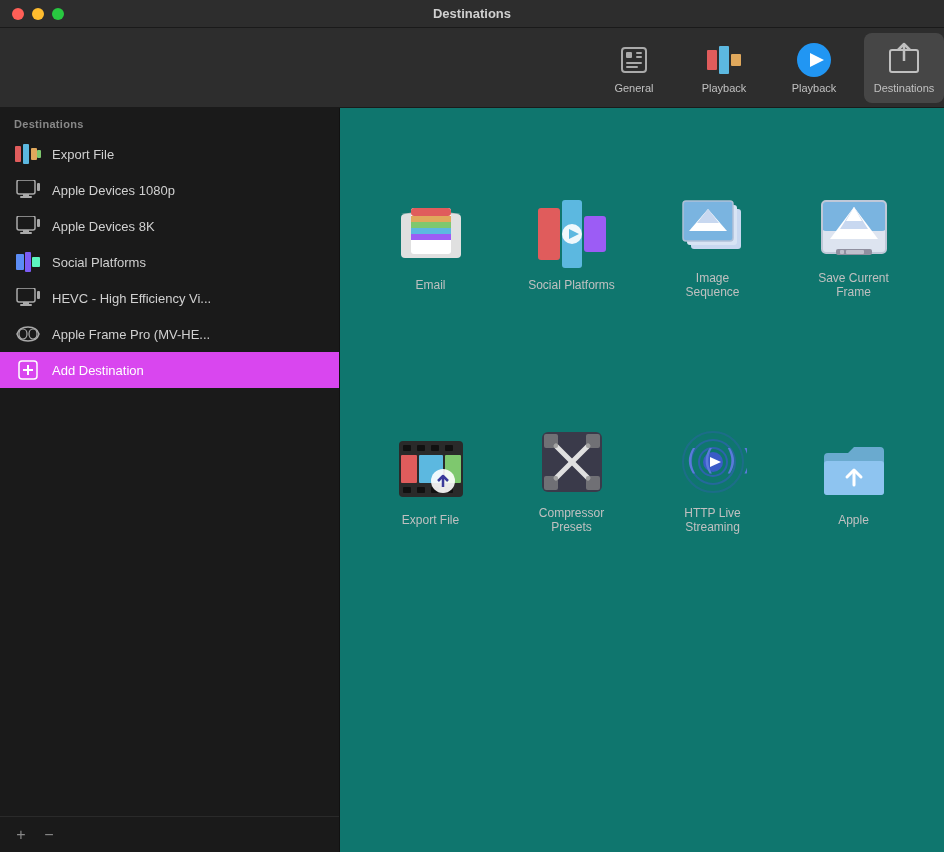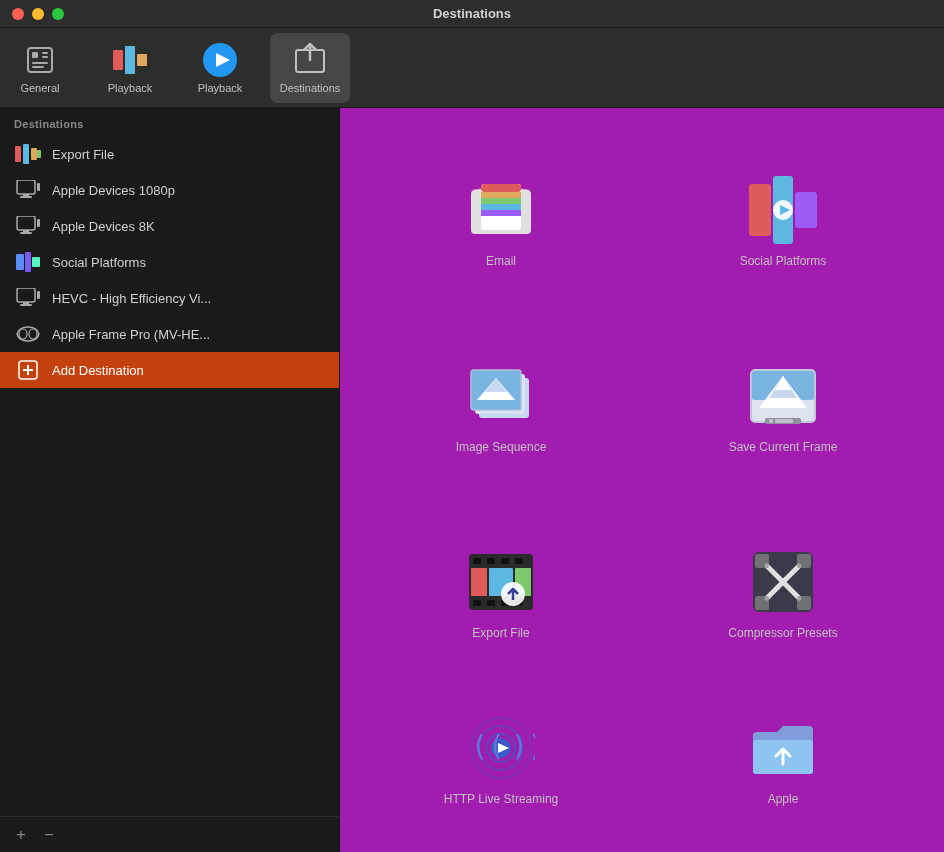--- a/index.html
+++ b/index.html
@@ -44,21 +44,21 @@
     .tl-close { background: #ff5f57; }
     .tl-minimize { background: #febc2e; }
     .tl-maximize { background: #28c840; }
 
     
     .toolbar {
       background: #2d2d2d;
       height: 80px;
       display: flex;
       align-items: center;
-      justify-content: flex-start;
+      justify-content: flex-end;
       gap: 10px;
       border-bottom: 1px solid #1a1a1a;
     }
     .toolbar-item {
       display: flex;
       flex-direction: column;
       align-items: center;
       justify-content: center;
       width: 80px;
       height: 70px;
@@ -111,21 +111,21 @@
     .sidebar-item {
       display: flex;
       align-items: center;
       gap: 10px;
       padding: 8px 14px;
       cursor: pointer;
       color: #d0d0d0;
       font-size: 13px;
     }
     .sidebar-item.selected {
-      background: #c2410c;
+      background: #d946ef;
       color: #fff;
     }
     .sidebar-item-icon {
       width: 28px;
       height: 20px;
       display: flex;
       align-items: center;
       justify-content: center;
       flex-shrink: 0;
     }
@@ -145,24 +145,24 @@
       justify-content: center;
       color: #888;
       font-size: 16px;
       cursor: pointer;
       border-radius: 3px;
     }
 
     
     .grid-area {
       flex: 1;
-      background: #a21caf;
+      background: #0f766e;
       padding: 30px;
       display: grid;
-      grid-template-columns: repeat(2, 1fr);
+      grid-template-columns: repeat(4, 1fr);
       grid-template-rows: repeat(3, 1fr);
       gap: 20px;
       align-content: start;
     }
     .grid-item {
       display: flex;
       flex-direction: column;
       align-items: center;
       justify-content: center;
       gap: 8px;

